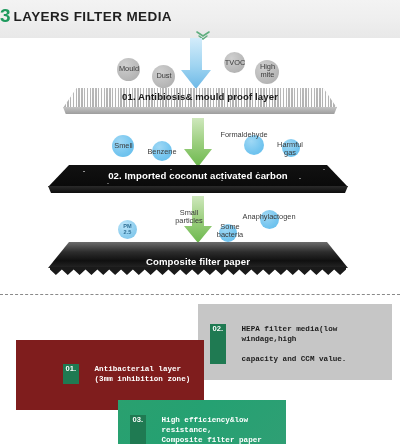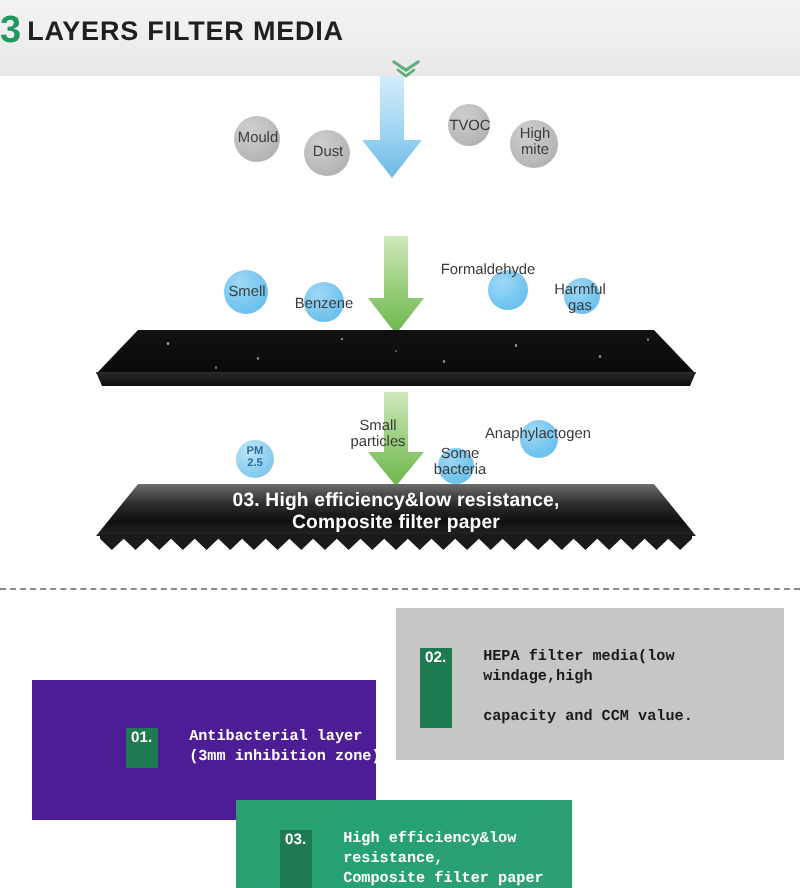--- a/index.html
+++ b/index.html
@@ -147,22 +147,22 @@
   }
 
   
   .cards{ position:absolute; left:0; top:296px; width:400px; height:148px; }
   .card{ position:absolute; }
   .card-02{
     left:198px; top:8px; width:194px; height:76px;
     background:#c6c6c6;
   }
   .card-01{
-    left:16px; top:44px; width:172px; height:70px;
-    background:#4c1d95;
+    left:16px; top:44px; width:188px; height:70px;
+    background:#7f1d1d;
   }
   .card-03{
     left:118px; top:104px; width:168px; height:44px;
     background:linear-gradient(135deg,#2aa06f 0%,#25a172 45%,#2f9f74 100%);
   }
   .card-inner{ position:absolute; display:flex;gap:12px; }
   .badge{
     display:inline-block; background:#1f7a52; color:#ffffff;
     font-size:7.6px; font-weight:bold; padding:1px 2.5px;
     line-height:1.1; flex:0 0 auto;
@@ -214,20 +214,25 @@
 
   <div class="bub bub-gray" style="left:224px; top:14px; width:21px; height:21px;"></div>
   <div class="lbl" style="left:221px; top:21px; width:28px;">TVOC</div>
 
   <div class="bub bub-gray" style="left:255px; top:22px; width:24px; height:24px;"></div>
   <div class="lbl lbl-w" style="left:254px; top:25px; width:27px;">
     <span>High</span><br>
     <span>mite</span>
   </div>
 
+  <div class="layer01">
+    <div class="top"></div>
+    <div class="side"></div>
+    <div class="txt">01. Antibiosis&amp; mould proof layer</div>
+  </div>
 
   <div class="arrow" style="left:183px; top:80px;">
     <svg width="30" height="50" viewBox="0 0 30 50">
       <defs>
         <linearGradient id="gg1" x1="0" y1="0" x2="0" y2="1">
           <stop offset="0%" stop-color="#cfe8bd"></stop>
           <stop offset="50%" stop-color="#9ccf7f"></stop>
           <stop offset="100%" stop-color="#6cb84d"></stop>
         </linearGradient>
       </defs>
@@ -246,20 +251,21 @@
 
   <div class="bub bub-blue" style="left:282px; top:101px; width:18px; height:18px;"></div>
   <div class="lbl lbl-w" style="left:272px; top:103px; width:36px;">
     <span>Harmful</span><br>
     <span>gas</span>
   </div>
 
   <div class="layer02">
     <div class="top"></div>
     <div class="side"></div>
+    <div class="txt">02. Imported coconut activated carbon</div>
   </div>
 
   <div class="arrow" style="left:183px; top:158px;">
     <svg width="30" height="48" viewBox="0 0 30 48">
       <defs>
         <linearGradient id="gg2" x1="0" y1="0" x2="0" y2="1">
           <stop offset="0%" stop-color="#cfe8bd"></stop>
           <stop offset="50%" stop-color="#9ccf7f"></stop>
           <stop offset="100%" stop-color="#6cb84d"></stop>
         </linearGradient>
@@ -284,21 +290,21 @@
     <span>bacteria</span>
   </div>
 
   <div class="bub bub-blue" style="left:260px; top:172px; width:19px; height:19px;"></div>
   <div class="lbl" style="left:229px; top:175px; width:80px;">Anaphylactogen</div>
 
   <div class="layer03">
     <div class="top"></div>
     <div class="pleat"></div>
     <div class="txt">
-      <span>03. High efficiency&amp;low resistance,</span><br>
+      <br>
       <span>Composite filter paper</span>
     </div>
   </div>
 </div>
 
 <div class="divider"></div>
 
 <div class="cards">
 
   <div class="card card-02">
@@ -316,21 +322,21 @@
     <div class="card-inner" style="left:47px; top:24px; width:136px;">
       <span class="badge badge-dark">01.</span>
       <span class="card-txt txt-light">
         <span>Antibacterial layer</span><br>
         <span>(3mm inhibition zone)</span>
       </span>
     </div>
   </div>
 
   <div class="card card-03">
-    <div class="card-inner" style="left:22px; top:15px; width:150px;">
+    <div class="card-inner" style="left:12px; top:15px; width:150px;">
       <span class="badge badge-dark">03.</span>
       <span class="card-txt txt-light">
         <span>High efficiency&amp;low resistance,</span><br>
         <span>Composite filter paper</span>
       </span>
     </div>
   </div>
 </div>
 
 </body></html>

